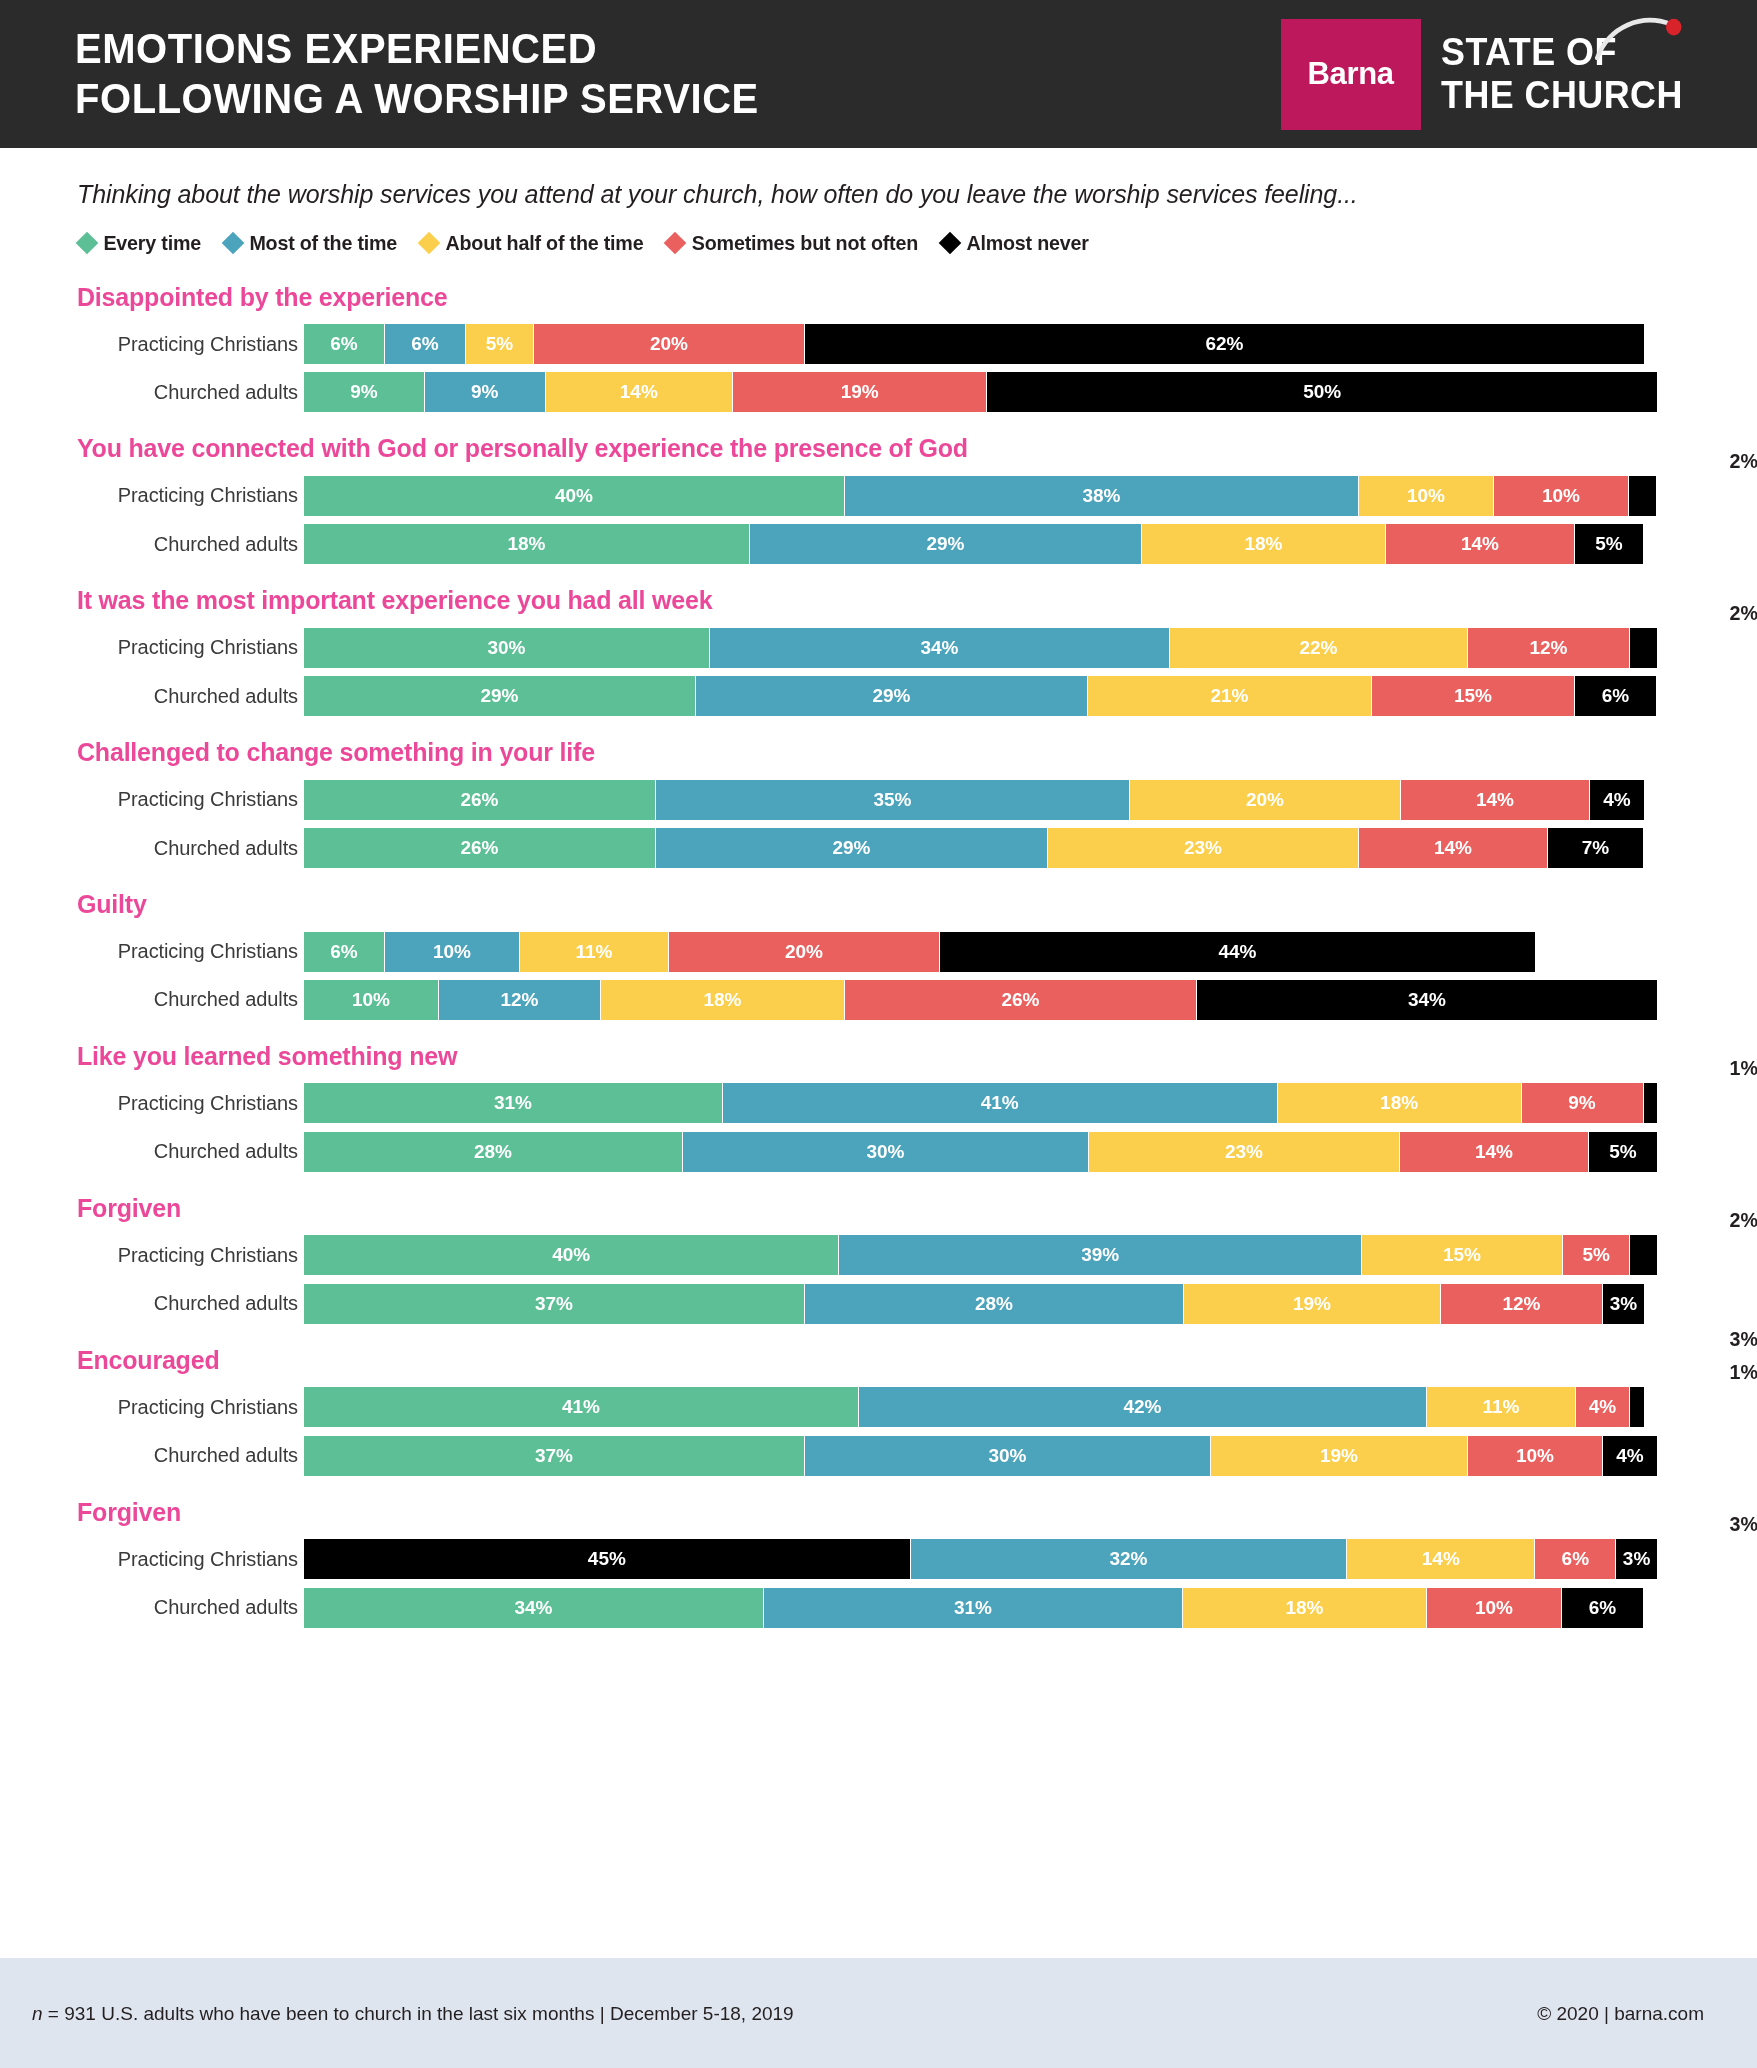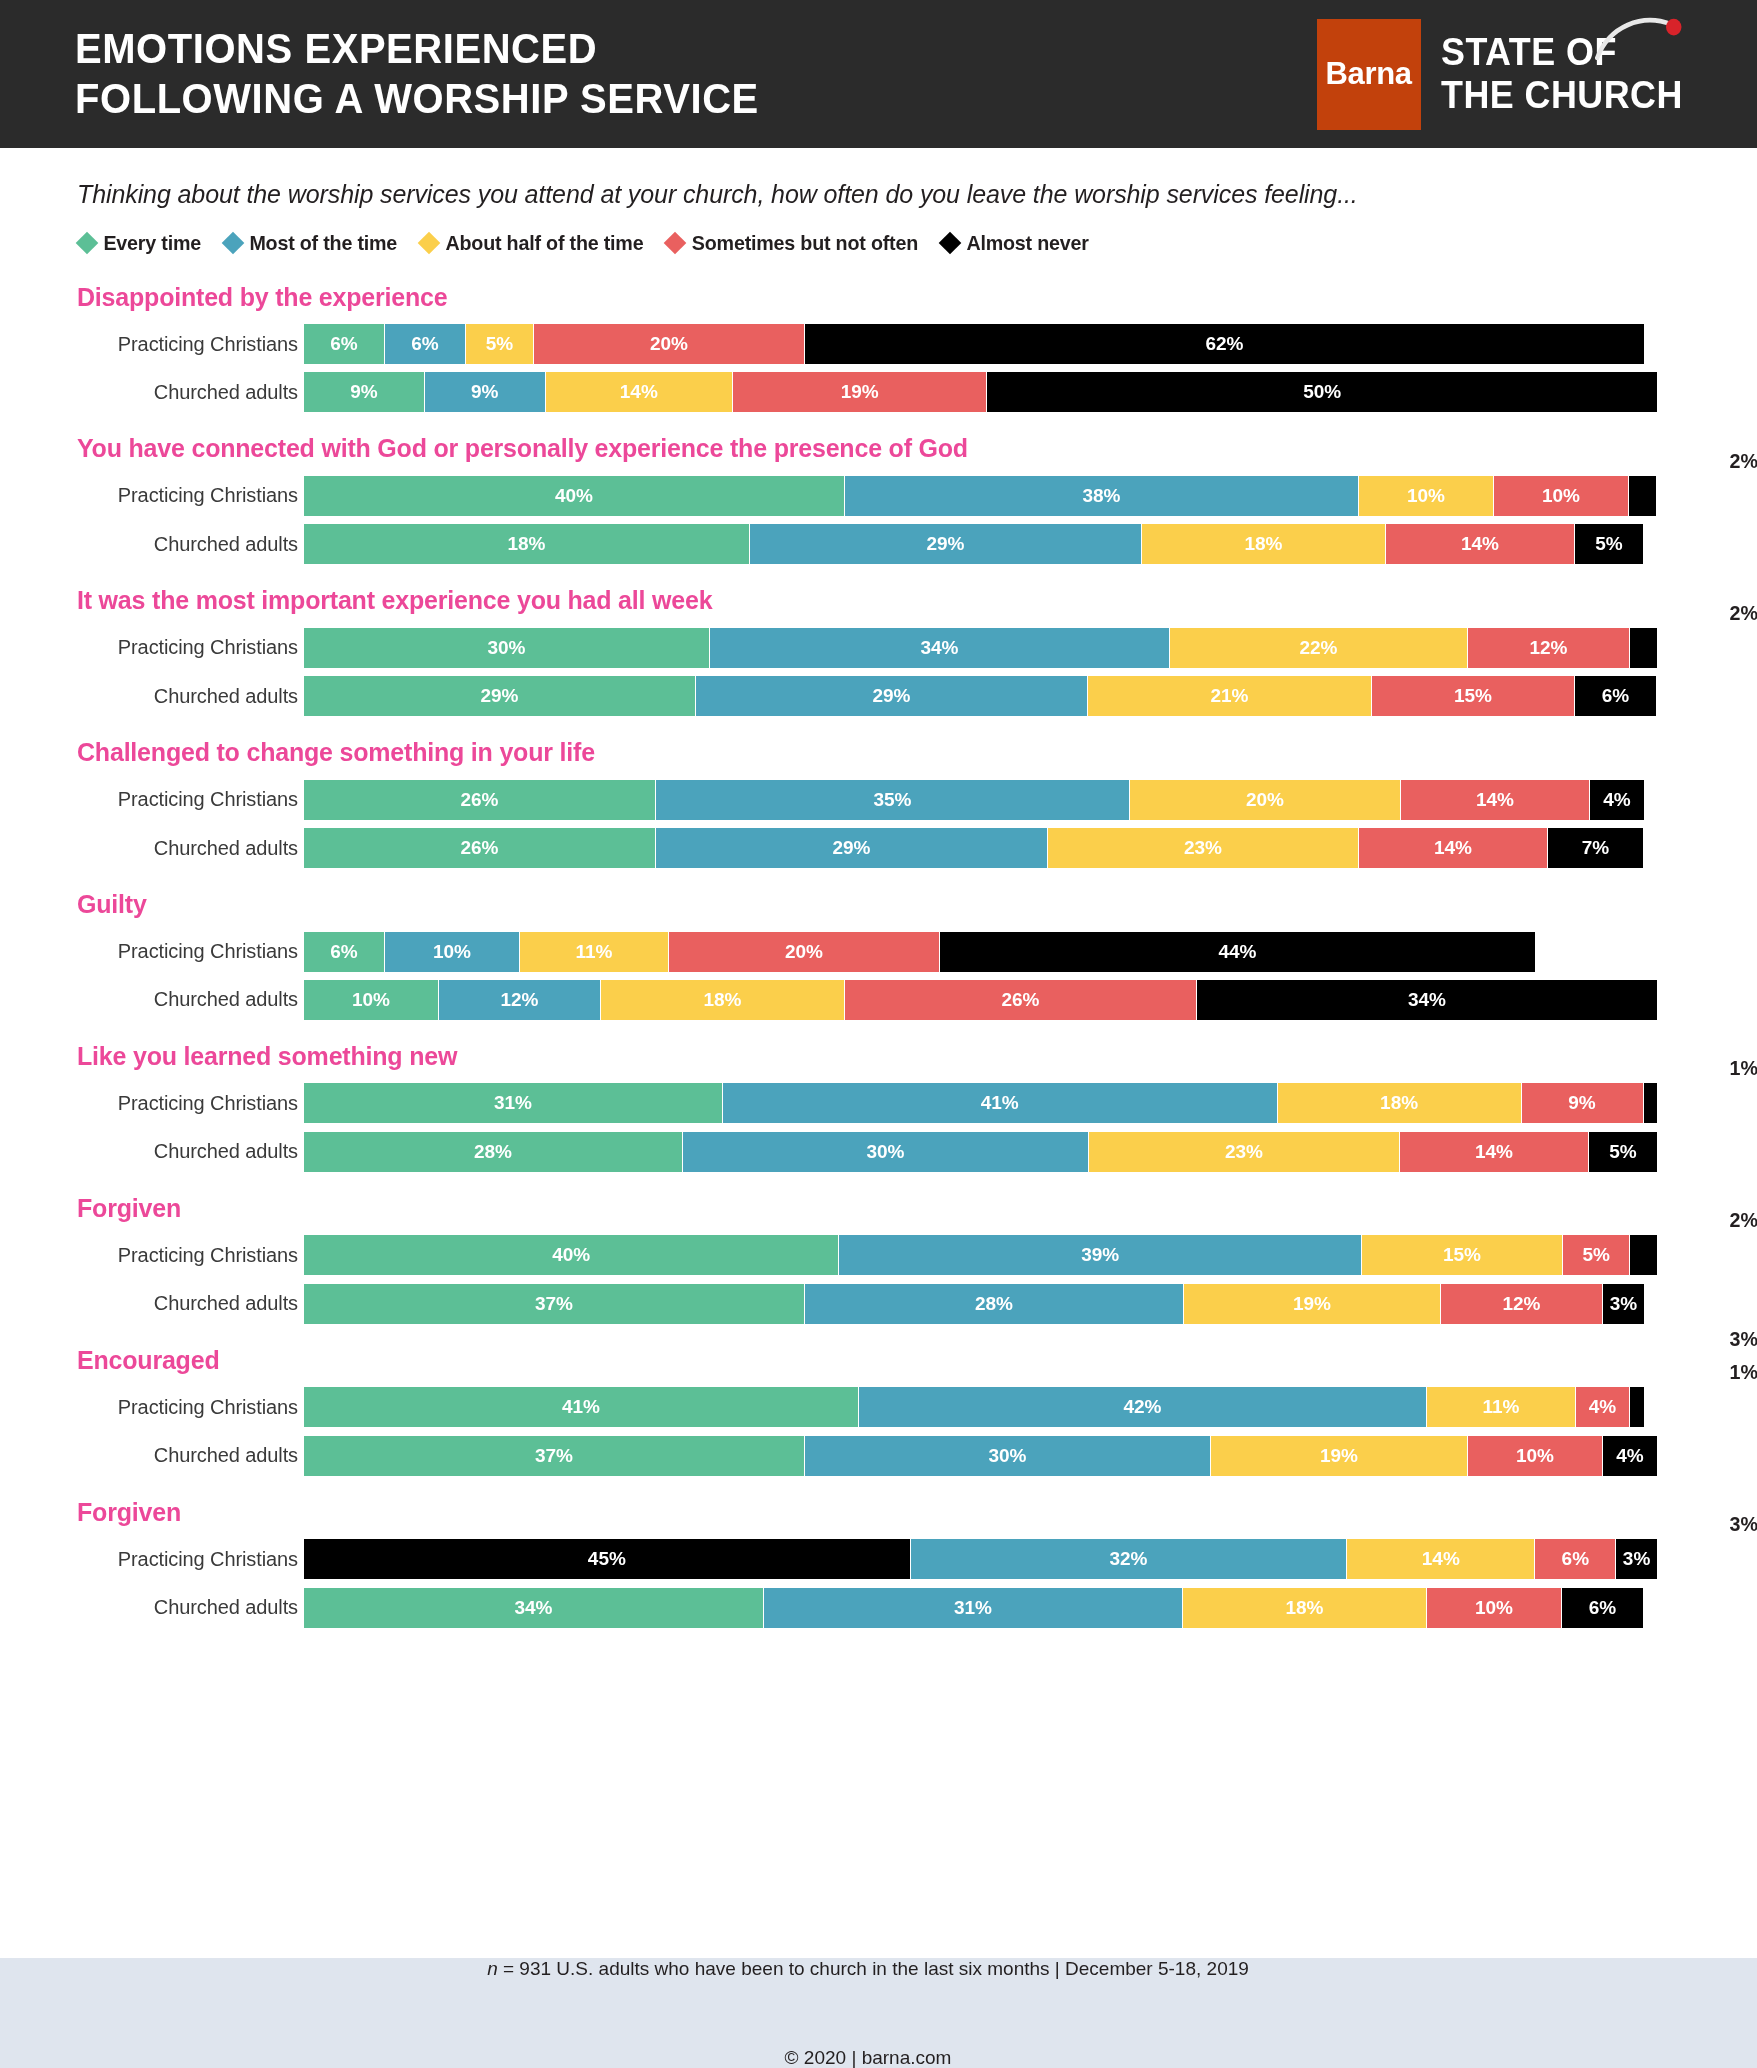--- a/index.html
+++ b/index.html
@@ -35,22 +35,22 @@
     transform: scaleX(0.93);
     transform-origin: left center;
     white-space: pre-line;
   }
   .brand {
     display: flex;
     align-items: center;
     gap: 20.6px;
   }
   .brand-mark {
-    background: #c2410c;
-    width: 104px;
+    background: #be185d;
+    width: 140px;
     height: 111px;
     display: flex;
     align-items: center;
     justify-content: center;
   }
   .brand-mark-text {
     color: #ffffff;
     font-weight: bold;
     font-size: 31px;
     letter-spacing: -0.3px;
@@ -191,21 +191,20 @@
     left: 0;
     bottom: 0;
     width: 1758px;
     height: 111px;
     background: #dfe5ee;
     display: flex;
     align-items: center;
     justify-content: space-between;
     padding: 0 54px 0 32px;
     box-sizing: border-box;
-    flex-direction: column;
   }
   .footer-left {
     font-size: 19px;
     color: #231f20;
   }
   .footer-left .ital { font-style: italic; }
   .footer-right {
     font-size: 19px;
     color: #231f20;
   }

